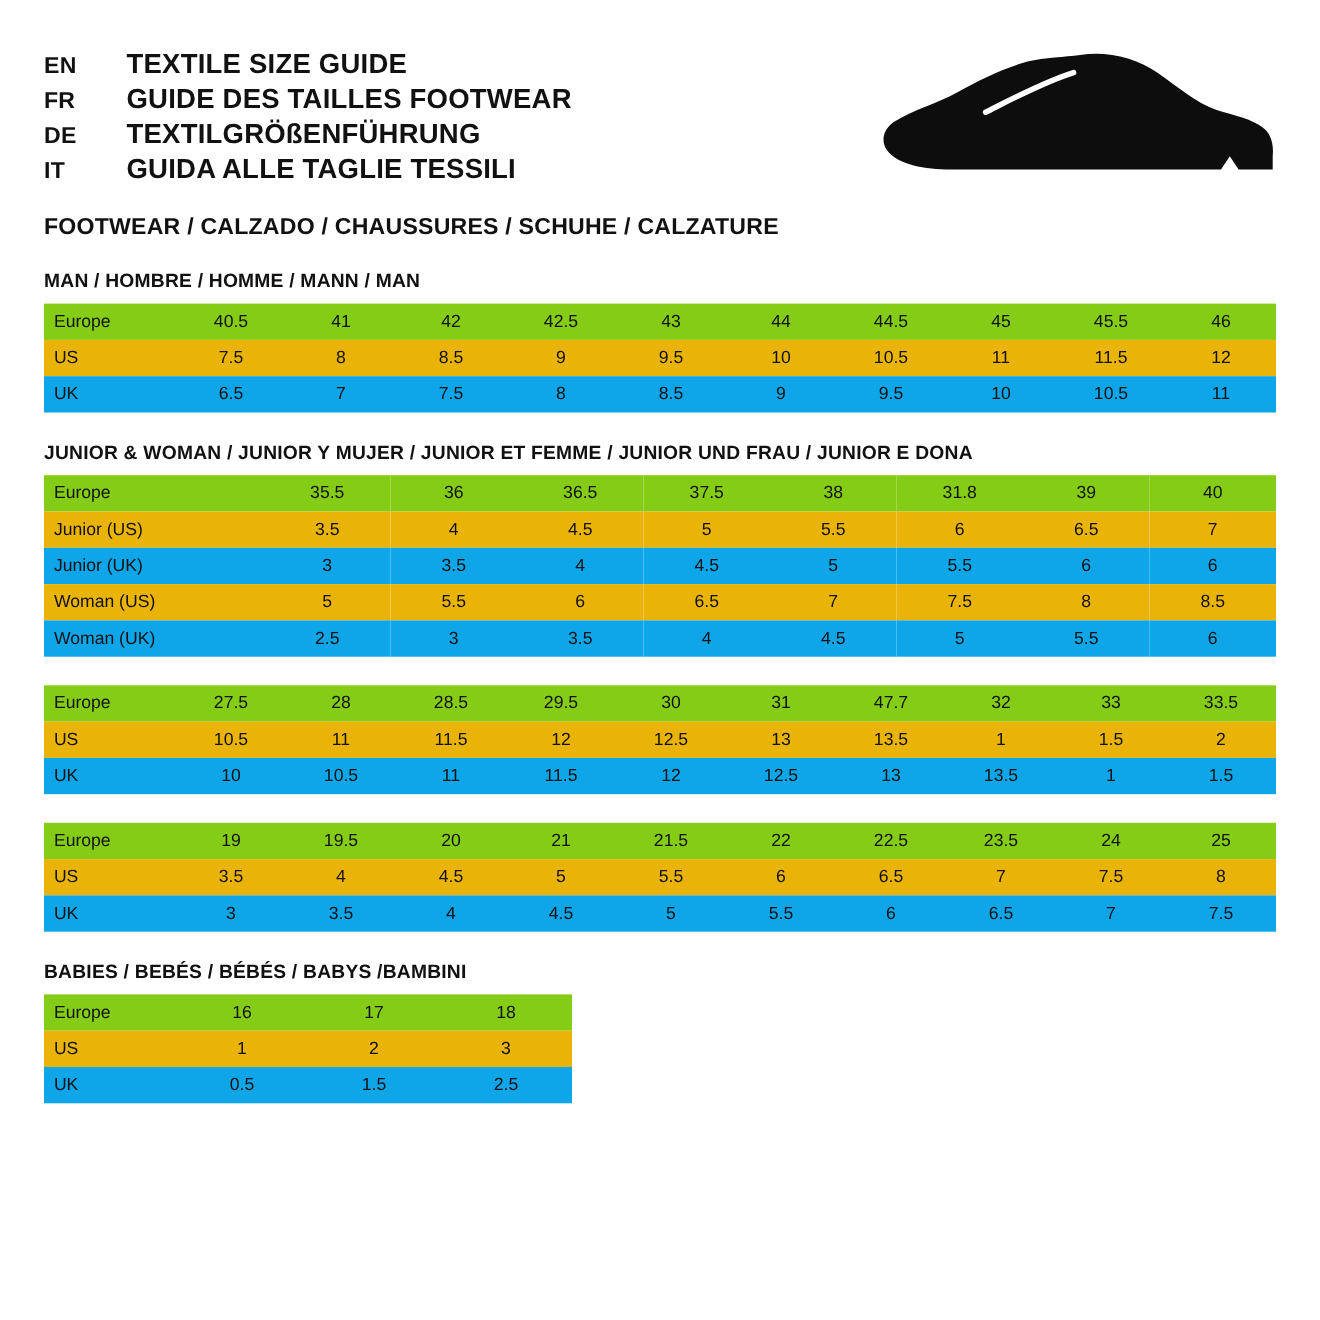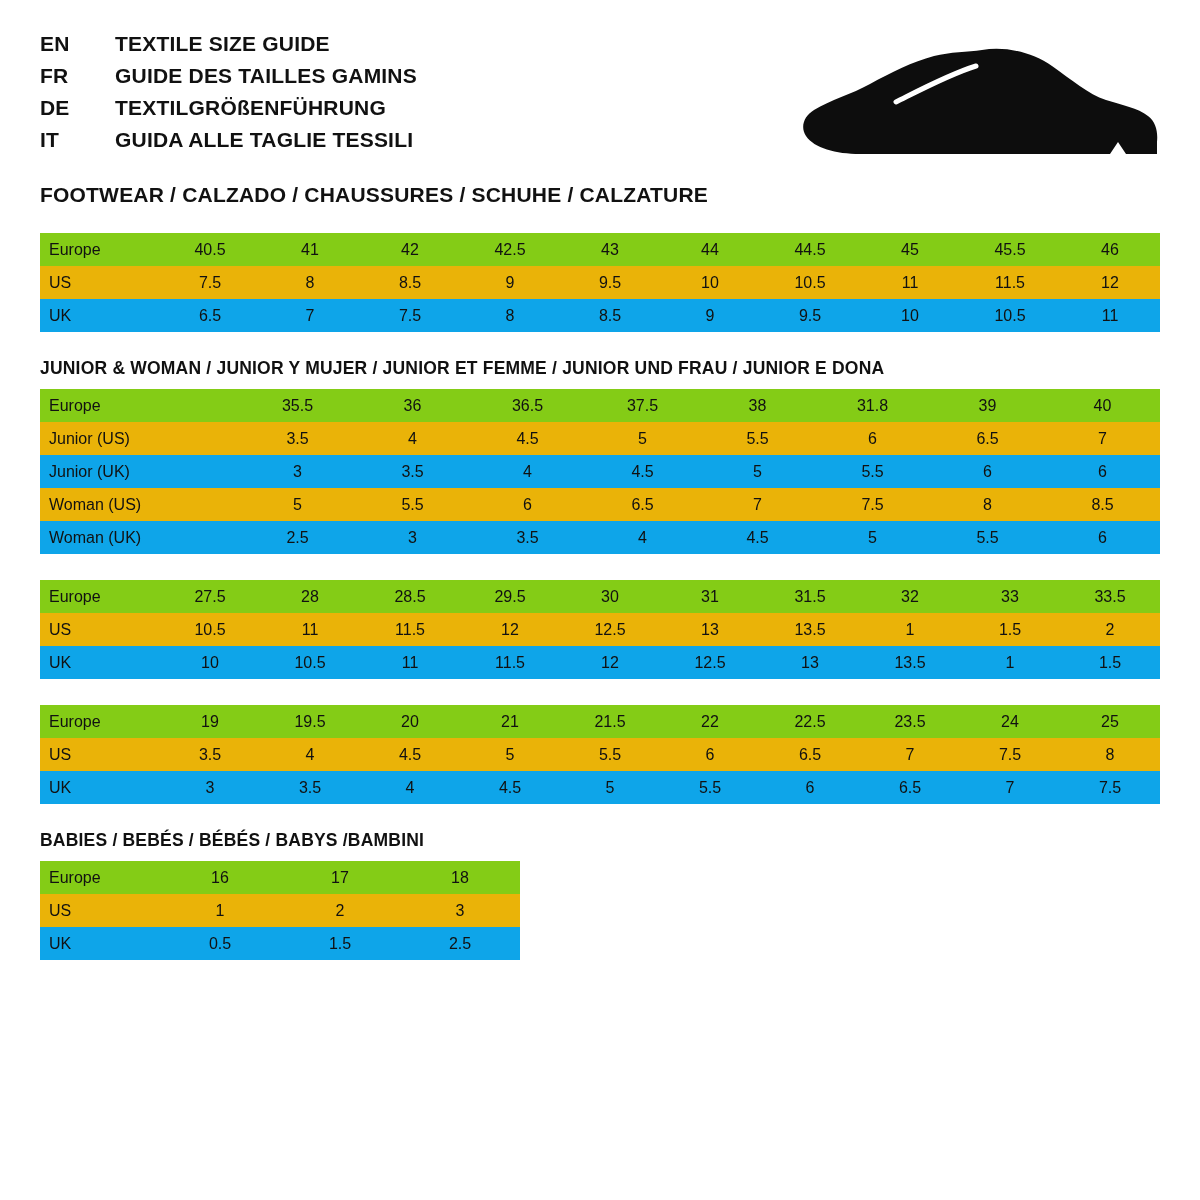--- a/index.html
+++ b/index.html
@@ -13,41 +13,41 @@
     font-family: "Liberation Sans", sans-serif;
     color: #111111;
     position: relative;
     overflow: hidden;
   }
   .page {
     position: relative;
     width: 1200px;
     height: 888px;
     box-sizing: border-box;
-    padding: 32px 40px 0 40px;
+    padding: 44px 40px 0 40px;
   }
 
   
   .lang-block {
     position: relative;
     width: 760px;
   }
   .lang-row {
     display: flex;
     align-items: baseline;
     height: 32px;
   }
   .lang-code {
     width: 75px;
     font-size: 21px;
     font-weight: bold;
     letter-spacing: .2px;
   }
   .lang-text {
-    font-size: 21px;
+    font-size: 25px;
     font-weight: bold;
     letter-spacing: .2px;
   }
   .category-title {
     margin-top: 23px;
     font-size: 21px;
     font-weight: bold;
     letter-spacing: .2px;
   }
 
@@ -113,21 +113,21 @@
 
 <div class="page">
 
   <div class="lang-block">
     <div class="lang-row">
       <div class="lang-code">EN</div>
       <div class="lang-text">TEXTILE SIZE GUIDE</div>
     </div>
     <div class="lang-row">
       <div class="lang-code">FR</div>
-      <div class="lang-text">GUIDE DES TAILLES GAMINS</div>
+      <div class="lang-text">GUIDE DES TAILLES FOOTWEAR</div>
     </div>
     <div class="lang-row">
       <div class="lang-code">DE</div>
       <div class="lang-text">TEXTILGRÖßENFÜHRUNG</div>
     </div>
     <div class="lang-row">
       <div class="lang-code">IT</div>
       <div class="lang-text">GUIDA ALLE TAGLIE TESSILI</div>
     </div>
     <div class="category-title">FOOTWEAR / CALZADO / CHAUSSURES / SCHUHE / CALZATURE</div>
@@ -135,20 +135,21 @@
 
   <svg class="shoe" viewBox="0 0 360 140" aria-hidden="true">
     <path d="M182,8 C205,4 232,10 252,24 C272,38 288,52 306,58 C322,63 338,66 348,74
              C356,80 358,90 357,100 L357,112 L326,112 L318,100 L310,112
              L60,112 C36,112 14,106 6,94 C0,85 4,74 14,68
              C30,58 52,52 70,42 C92,30 112,20 134,14 C150,10 168,10 182,8 Z" fill="#0d0d0d"></path>
     <path d="M96,60 C120,48 150,32 176,24" stroke="#ffffff" stroke-width="5" fill="none" stroke-linecap="round"></path>
   </svg>
 
   <div class="section">
+    <div class="section-title">MAN / HOMBRE / HOMME / MANN / MAN</div>
     <table class="size-table full">
       <colgroup>
           <col class="c-label-man">
           <col span="10">
         </colgroup>
       <tbody>
         <tr class="shade">
           <td class="rowlabel">Europe</td>
           <td>40.5</td>
           <td>41</td>
@@ -266,21 +267,21 @@
         </colgroup>
       <tbody>
         <tr class="shade">
           <td class="rowlabel">Europe</td>
           <td>27.5</td>
           <td>28</td>
           <td>28.5</td>
           <td>29.5</td>
           <td>30</td>
           <td>31</td>
-          <td>31.5</td>
+          <td>47.7</td>
           <td>32</td>
           <td>33</td>
           <td>33.5</td>
         </tr>
         <tr class="plain">
           <td class="rowlabel">US</td>
           <td>10.5</td>
           <td>11</td>
           <td>11.5</td>
           <td>12</td>

